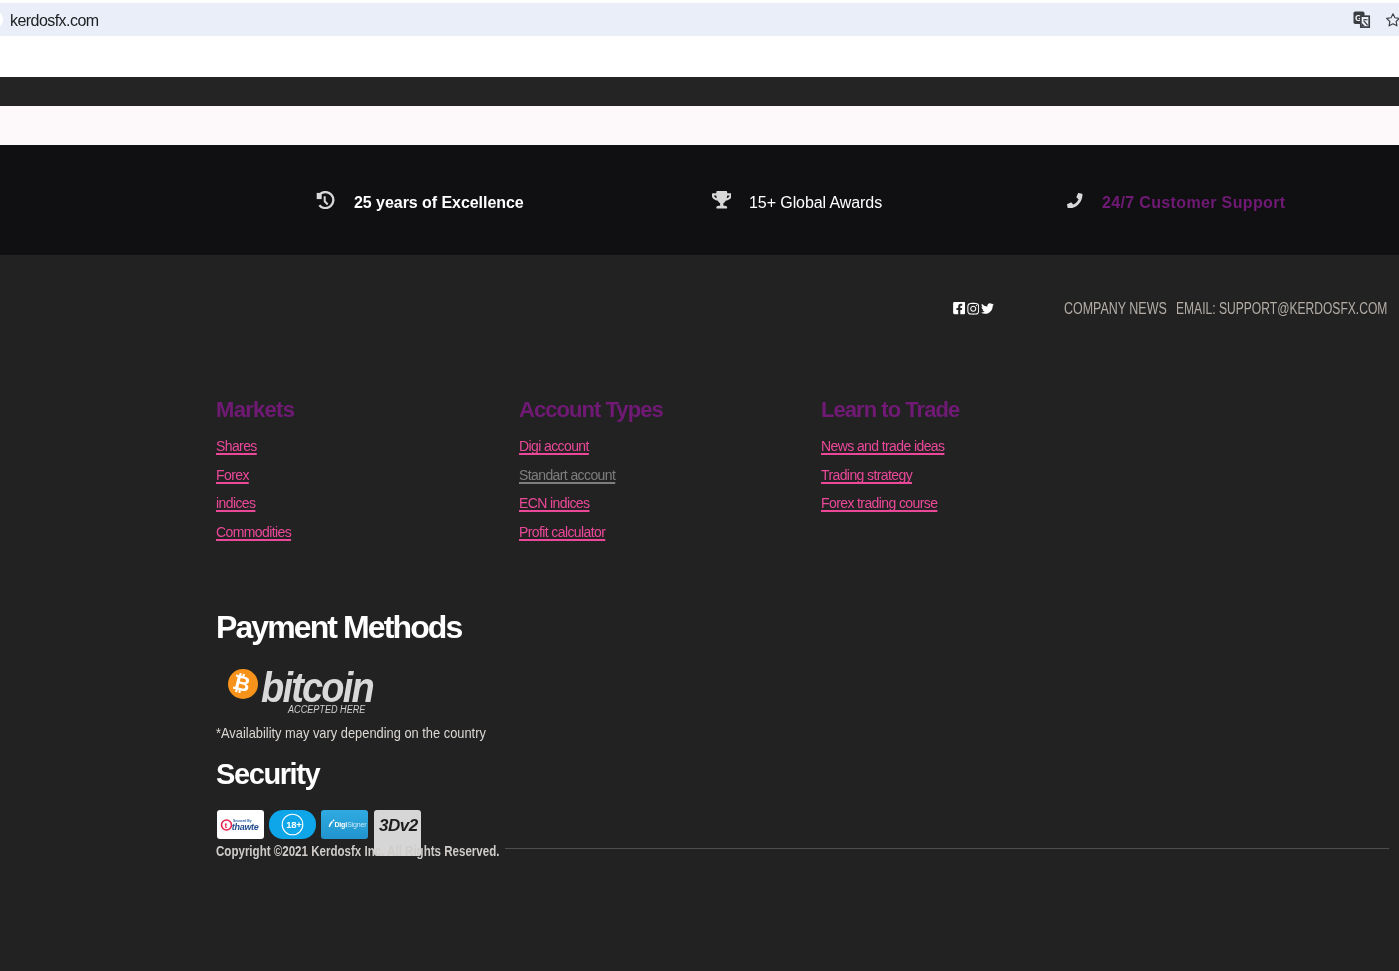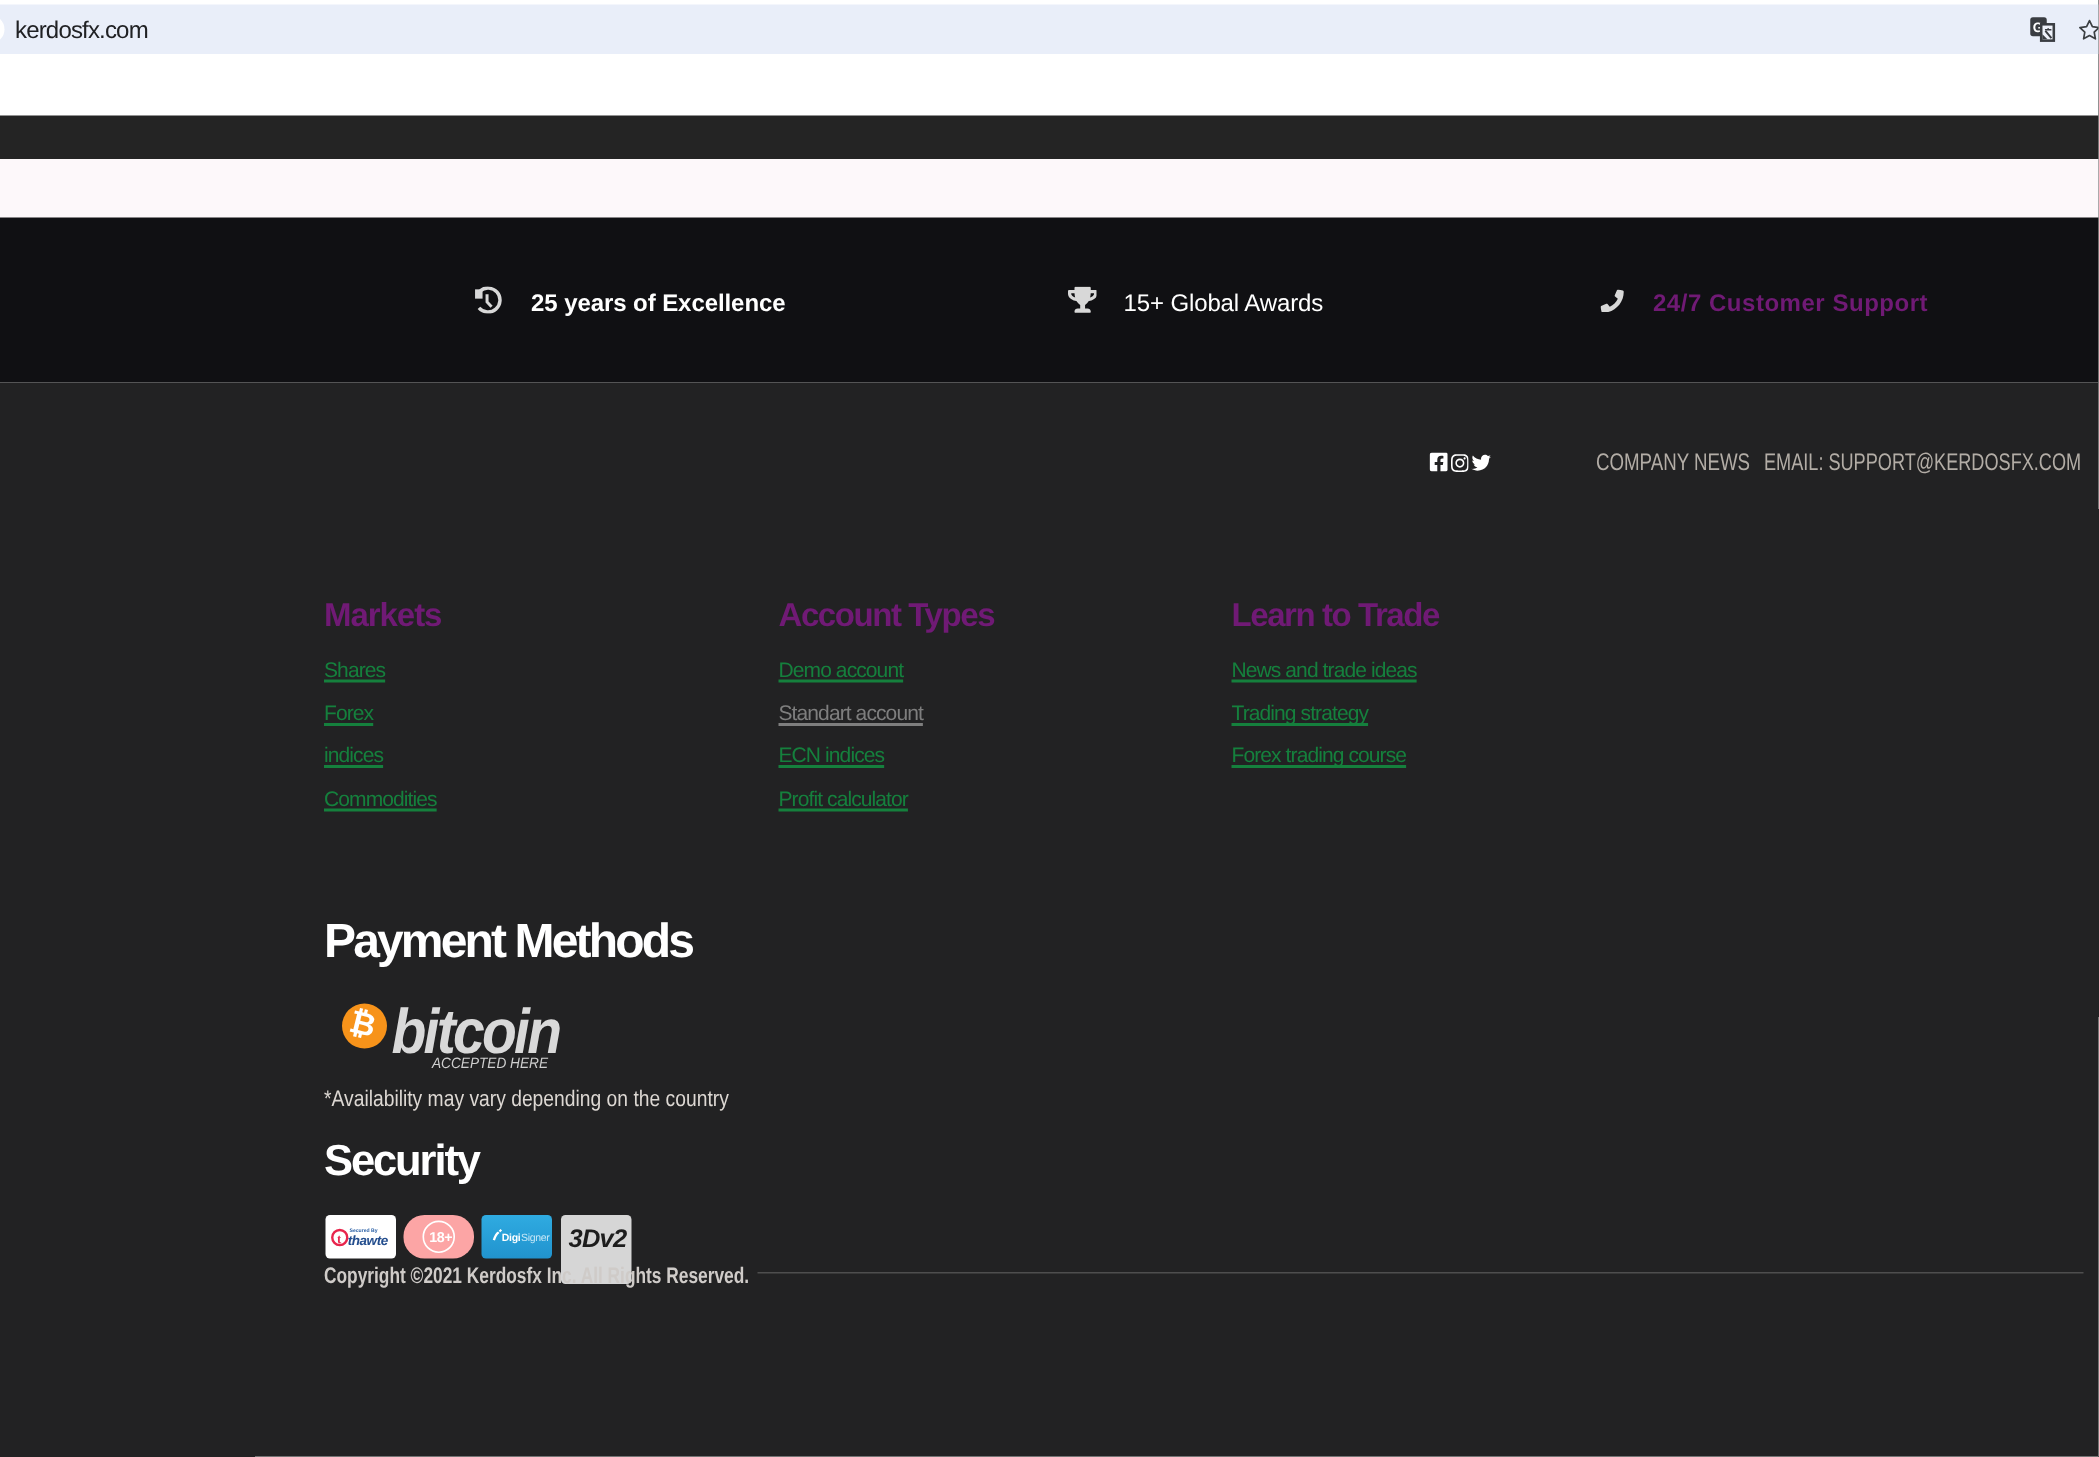--- a/index.html
+++ b/index.html
@@ -1,19 +1,19 @@
 <!DOCTYPE html>
 <html><head>
 <meta charset="utf-8">
 <style>
   html,body{margin:0;padding:0}
   body{width:1399px;height:971px;position:relative;background:#fff;
        font-family:"Liberation Sans",sans-serif;overflow:hidden}
   .abs{position:absolute;line-height:1;white-space:nowrap}
-  .a{color:#15803d;text-decoration:underline;text-underline-offset:2px;text-decoration-thickness:1.5px;text-decoration-skip-ink:none}
+  .a{color:#ec4899;text-decoration:underline;text-underline-offset:2px;text-decoration-thickness:1.5px;text-decoration-skip-ink:none}
   .lnk{font-size:14px;letter-spacing:-0.6px;color:#fff}
   .hd{font-size:22px;font-weight:bold;color:#701a75;letter-spacing:-1.2px}
 </style>
 </head>
 <body>
 
 <div class="abs" style="left:0;top:3px;width:1399px;height:33px;background:#e9eef9"></div>
 <div class="abs" style="left:-16px;top:10px;width:19px;height:19px;border-radius:50%;background:#fff"></div>
 <div class="abs" style="left:10px;top:13px;font-size:16px;color:#202124;letter-spacing:-0.55px">kerdosfx.com</div>
 
@@ -64,21 +64,21 @@
 <div class="abs" style="left:1064px;top:301.3px;font-size:16px;color:#b3ada6;transform:scaleX(0.779);transform-origin:0 0">COMPANY NEWS</div>
 <div class="abs" style="left:1176px;top:301.3px;font-size:16px;color:#b3ada6;transform:scaleX(0.755);transform-origin:0 0">EMAIL: SUPPORT@KERDOSFX.COM</div>
 
 <div class="abs hd" style="left:216px;top:399.2px;letter-spacing:-0.7px">Markets</div>
 <div class="abs lnk" style="left:216px;top:439px"><span class="a">Shares</span></div>
 <div class="abs lnk" style="left:216px;top:467.7px"><span class="a">Forex</span></div>
 <div class="abs lnk" style="left:216px;top:496.1px"><span class="a">indices</span></div>
 <div class="abs lnk" style="left:216px;top:525.3px"><span class="a">Commodities</span></div>
 
 <div class="abs hd" style="left:519px;top:399.2px;letter-spacing:-0.95px">Account Types</div>
-<div class="abs lnk" style="left:519px;top:439px"><span class="a">Demo account</span></div>
+<div class="abs lnk" style="left:519px;top:439px"><span class="a">Digi account</span></div>
 <div class="abs lnk" style="left:519px;top:467.7px;color:#7e7e7e"><span class="a" style="color:#7e7e7e">Standart account</span></div>
 <div class="abs lnk" style="left:519px;top:496.1px"><span class="a">ECN indices</span></div>
 <div class="abs lnk" style="left:519px;top:525.3px"><span class="a">Profit calculator</span></div>
 
 <div class="abs hd" style="left:821px;top:399.2px;letter-spacing:-0.95px">Learn to Trade</div>
 <div class="abs lnk" style="left:821px;top:439px"><span class="a">News and trade ideas</span></div>
 <div class="abs lnk" style="left:821px;top:467.7px"><span class="a">Trading strategy</span></div>
 <div class="abs lnk" style="left:821px;top:496.1px"><span class="a">Forex trading course</span></div>
 
 <div class="abs" style="left:216px;top:610.5px;font-size:32px;font-weight:bold;color:#fff;letter-spacing:-1.9px">Payment Methods</div>
@@ -94,21 +94,21 @@
 
 <div class="abs" style="left:217px;top:809.7px;width:47px;height:29px;background:#fff;border-radius:3px">
   <svg width="47" height="29" viewBox="0 0 47 29">
     <circle cx="9.5" cy="15" r="5" fill="none" stroke="#e8254c" stroke-width="1.6"></circle>
     <text x="7.6" y="18.4" font-size="8.5" font-weight="bold" fill="#e8254c" font-family="Liberation Serif">t</text>
     <text x="16" y="11.5" font-size="3.4" fill="#2d62a7" font-weight="bold">Secured By</text>
     <text x="14.8" y="20" font-size="9" font-weight="bold" font-style="italic" fill="#234d8d" letter-spacing="-0.3">thawte</text>
   </svg>
 </div>
 
-<div class="abs" style="left:269px;top:809.7px;width:47px;height:29px;background:#fca5a5;border-radius:14px">
+<div class="abs" style="left:269px;top:809.7px;width:47px;height:29px;background:#0ea5e9;border-radius:14px">
   <svg width="47" height="29" viewBox="0 0 47 29">
     <circle cx="23.5" cy="14.5" r="10.3" fill="none" stroke="#fff" stroke-width="1.1"></circle>
     <text x="17.2" y="17.9" font-size="9.5" font-weight="bold" fill="#fff" letter-spacing="-0.3">18+</text>
   </svg>
 </div>
 
 <div class="abs" style="left:321px;top:809.7px;width:47px;height:29px;background:linear-gradient(#2fabe1,#2193ce);border-radius:3px">
   <svg width="47" height="29" viewBox="0 0 47 29">
     <path d="M7.5 16.5 q1.5-4.5 3.5-5.5 l1 1 q-2 1.5-3 5 z M11.5 10.5 l1.2-1.2 1 1 -1.2 1.2 z" fill="#fff"></path>
     <text x="13.5" y="17.2" font-size="7" font-weight="bold" fill="#fff" letter-spacing="-0.2">Digi</text>

